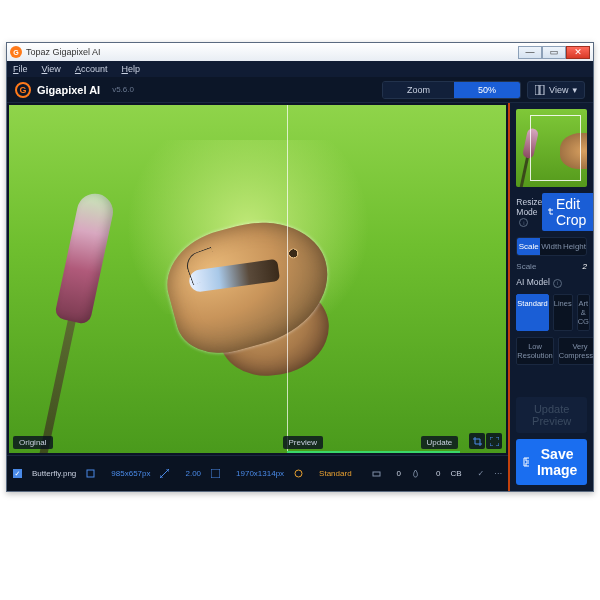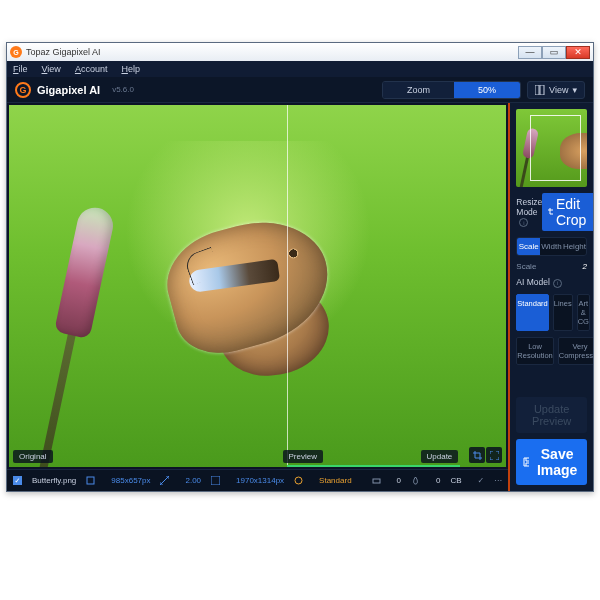--- a/index.html
+++ b/index.html
@@ -35,21 +35,21 @@
   .wing1{position:absolute;left:60px;top:20px;width:160px;height:120px;background:radial-gradient(ellipse at 30% 30%,#e8b878 0%,#c8945a 40%,#8a6a42 80%);border-radius:50% 60% 65% 40%;transform:rotate(-15deg);box-shadow:inset 0 0 20px rgba(60,40,20,.5),0 0 4px rgba(255,255,255,.6)}
   .wing1::after{content:"";position:absolute;right:22px;top:34px;width:14px;height:14px;border-radius:50%;background:radial-gradient(circle,#3a2a18 40%,#e8c088 42%,transparent 55%)}
   .wing2{position:absolute;left:110px;top:80px;width:110px;height:90px;background:radial-gradient(ellipse at 40% 30%,#d8a868 0%,#a87a4a 50%,#6a4a30 90%);border-radius:45% 55% 60% 50%;transform:rotate(-5deg);box-shadow:inset 0 0 16px rgba(50,30,15,.5)}
   .ant{position:absolute;left:78px;top:46px;width:30px;height:30px;border-top:1.5px solid #2a2a2a;border-left:1.5px solid #2a2a2a;border-radius:50% 0 0 0;transform:rotate(-20deg)}
   .divider{position:absolute;left:56%;top:0;bottom:0;width:1px;background:rgba(255,255,255,.7)}
   .badge{position:absolute;bottom:4px;padding:2px 6px;background:rgba(8,16,30,.8);border-radius:2px;font-size:8px}
   .badge.l{left:4px}.badge.m{left:55%}.badge.r{right:48px}
   .cornericons{position:absolute;right:4px;bottom:4px;display:flex;gap:1px}
   .cornericons div{width:16px;height:16px;background:rgba(8,16,30,.85);border-radius:2px;display:flex;align-items:center;justify-content:center;color:#4a8ae8}
   .greenline{position:absolute;bottom:0;left:56%;right:46px;height:2px;background:#3ad66a}
-  .filebar{height:22px;background:#0a1322;display:flex;align-items:center;padding:0 6px;gap:10px;border-top:1px solid #1a2840;font-size:8px}
+  .filebar{height:36px;background:#0a1322;display:flex;align-items:center;padding:0 6px;gap:10px;border-top:1px solid #1a2840;font-size:8px}
   .filebar .chk{width:9px;height:9px;border:1px solid #4a8ae8;background:#4a8ae8;color:#fff;display:flex;align-items:center;justify-content:center;font-size:7px}
   .filebar .blue{color:#4a8ae8}.filebar .amber{color:#e8a030}
   .filebar .grp{display:flex;align-items:flex-start;gap:16px}
   .filebar .spacer{flex:1}
   .panel{width:160px;background:#0e1a30;padding:6px;display:flex;flex-direction:column;gap:6px;overflow:hidden}
   .thumb{height:78px;background:linear-gradient(180deg,#7fc838,#559a1c);border-radius:2px;position:relative;overflow:hidden}
   .thumb .frame{position:absolute;left:14px;top:6px;right:6px;bottom:6px;border:1px solid rgba(255,255,255,.85)}
   .tstem{position:absolute;left:4px;bottom:-4px;width:24px;height:66px;transform:rotate(12deg)}
   .tstem .s1{position:absolute;left:6px;bottom:0;width:3px;height:50px;background:#3a4a1a}
   .tstem .s2{position:absolute;left:2px;bottom:32px;width:11px;height:30px;background:linear-gradient(#d8a8c0,#8a4a60);border-radius:6px}

